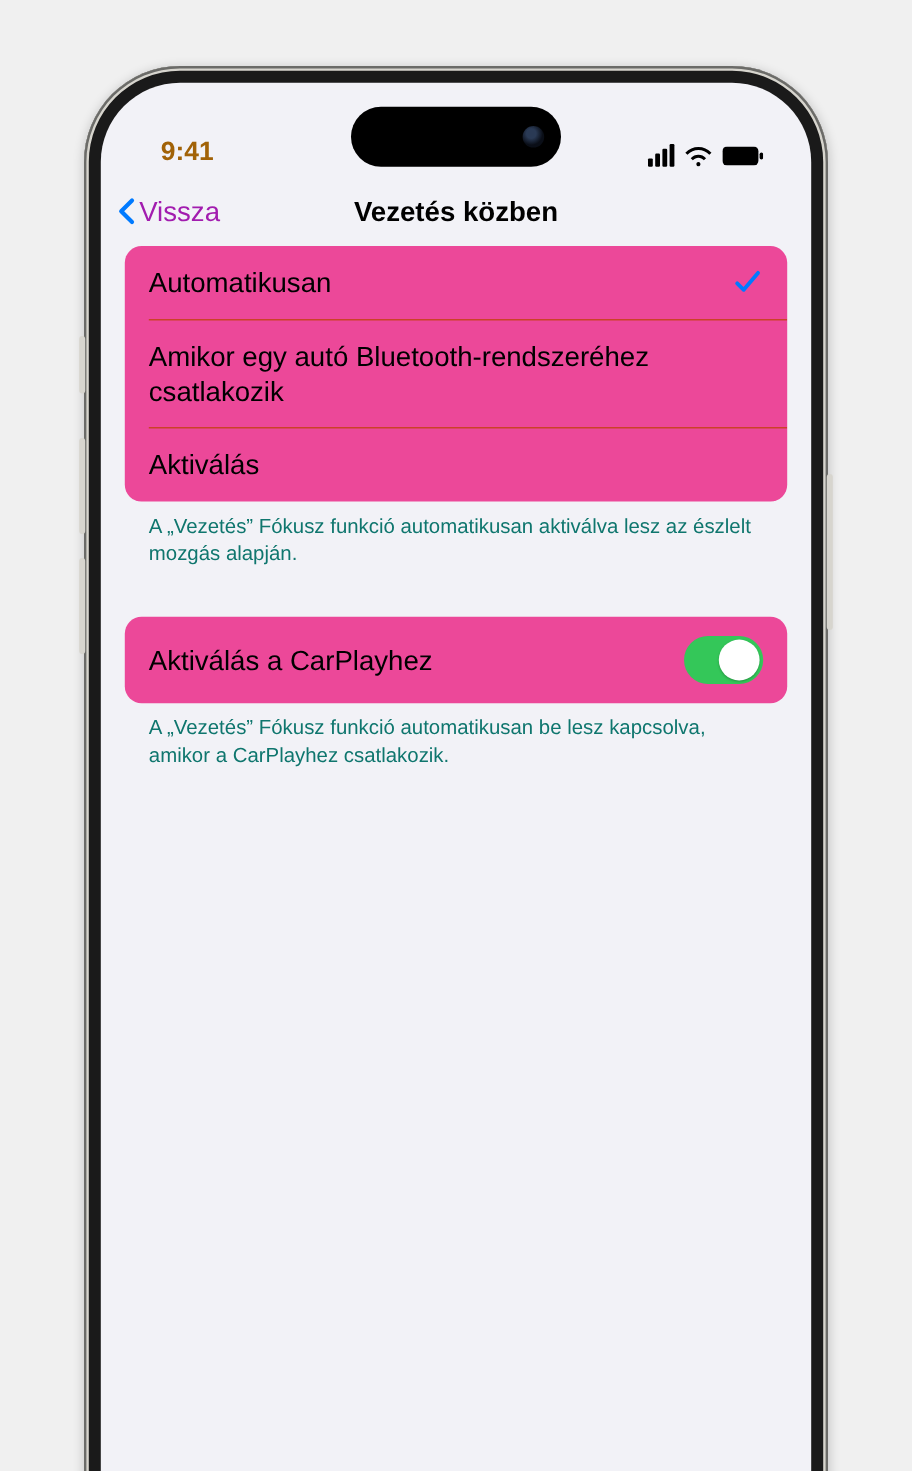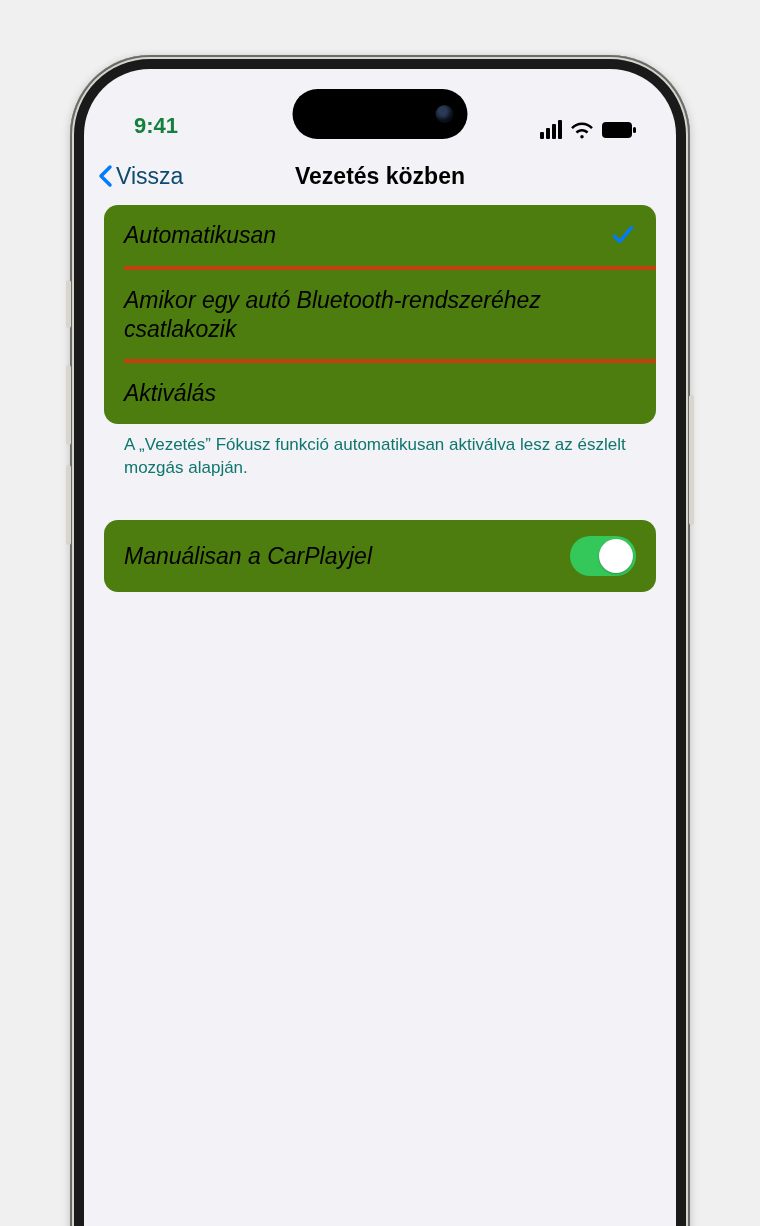--- a/index.html
+++ b/index.html
@@ -61,41 +61,41 @@
     background: radial-gradient(circle at 40% 35%, #2a3a55 0 25%, #0a0e17 60%);
   }
   .status-bar {
     height: 78px;
     display: flex;
     justify-content: space-between;
     align-items: flex-end;
     padding: 0 40px 8px 50px;
     font-size: 22px;
     font-weight: 600;
-    color: #15803d;
+    color: #a16207;
   }
   .status-icons { display: flex; align-items: center; gap: 8px; }
   .signal { display: flex; align-items: flex-end; gap: 2px; }
   .signal span { width: 4px; background: #000; border-radius: 1px; }
   .signal span:nth-child(1){height:7px}
   .signal span:nth-child(2){height:11px}
   .signal span:nth-child(3){height:15px}
   .signal span:nth-child(4){height:19px}
   .wifi svg, .battery svg { display:block; }
   .nav {
     height: 58px;
     display: flex;
     align-items: center;
     position: relative;
     padding: 0 14px;
   }
   .back {
     display: flex;
     align-items: center;
-    color: #0c4a6e;
+    color: #a21caf;
     font-size: 23px;
     gap: 2px;
     position: absolute;
     left: 14px;
   }
   .nav-title {
     position: absolute;
     left: 0; right: 0;
     text-align: center;
     font-size: 23px;
@@ -104,35 +104,34 @@
     pointer-events: none;
   }
   .content { padding: 0 20px; }
   .section-header {
     font-size: 18px;
     color: #8a8a8e;
     letter-spacing: 0.3px;
     padding: 30px 20px 10px;
   }
   .group {
-    background: #4d7c0f;
+    background: #ec4899;
     border-radius: 14px;
     overflow: hidden;
-    font-style: italic;
   }
   .cell {
     padding: 16px 20px;
     display: flex;
     align-items: center;
     justify-content: space-between;
     font-size: 23px;
     color: #000;
     min-height: 58px;
   }
-  .cell + .cell { border-top: 4px solid #c2410c; margin-left: 20px; padding-left: 0; }
+  .cell + .cell { border-top: 1px solid #c2410c; margin-left: 20px; padding-left: 0; }
   .cell + .cell .cell-label { margin-left: 0; }
   .cell-label { flex: 1; line-height: 1.25; padding-right: 12px; }
   .check { color: #007aff; width:26px; height:26px; flex-shrink:0; }
   .footer {
     font-size: 17px;
     color: #0f766e;
     padding: 10px 20px 0;
     line-height: 1.35;
   }
   .group2 { margin-top: 40px; }
@@ -212,20 +211,21 @@
         </div>
         <div class="cell">
           <div class="cell-label">Aktiválás</div>
         </div>
       </div>
 
       <div class="footer">A „Vezetés” Fókusz funkció automatikusan aktiválva lesz az észlelt mozgás alapján.</div>
 
       <div class="group group2">
         <div class="cell">
-          <div class="cell-label">Manuálisan a CarPlayjel</div>
+          <div class="cell-label">Aktiválás a CarPlayhez</div>
           <div class="toggle"></div>
         </div>
       </div>
 
+      <div class="footer">A „Vezetés” Fókusz funkció automatikusan be lesz kapcsolva, amikor a CarPlayhez csatlakozik.</div>
     </div>
   </div>
 </div>
 
 </body></html>

